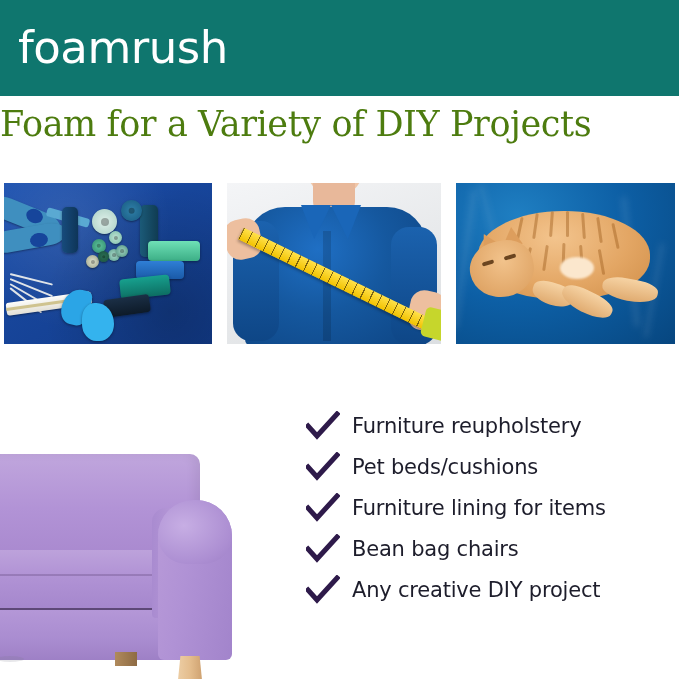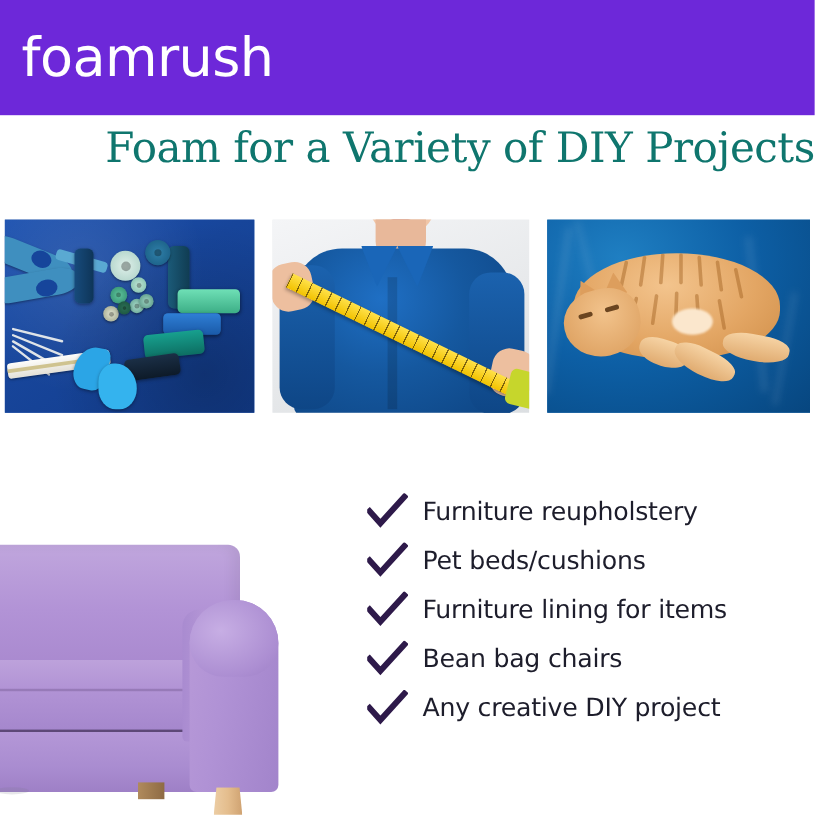--- a/index.html
+++ b/index.html
@@ -14,42 +14,42 @@
     font-family: "Liberation Sans", sans-serif;
     position: relative;
   }
 
   
   .header-band {
     position: absolute;
     left: 0; top: 0;
     width: 679px;
     height: 96px;
-    background: #6d28d9;
+    background: #0f766e;
   }
   .brand-logo {
     position: absolute;
     left: 18px;
     top: 22px;
     color: #ffffff;
     font-family: "DejaVu Sans", sans-serif;
     font-size: 45px;
     font-weight: 400;
     letter-spacing: -0.5px;
     line-height: 52px;
     white-space: nowrap;
   }
 
   
   .headline {
     position: absolute;
     left: 0; top: 104px;
     width: 679px;
-    text-align: right;
-    color: #0f766e;
+    text-align: left;
+    color: #4d7c0f;
     font-family: "DejaVu Serif", "Liberation Serif", serif;
     font-size: 35px;
     font-weight: 400;
     letter-spacing: -0.4px;
     white-space: nowrap;
   }
 
   
   .photo-strip {
     position: absolute;

